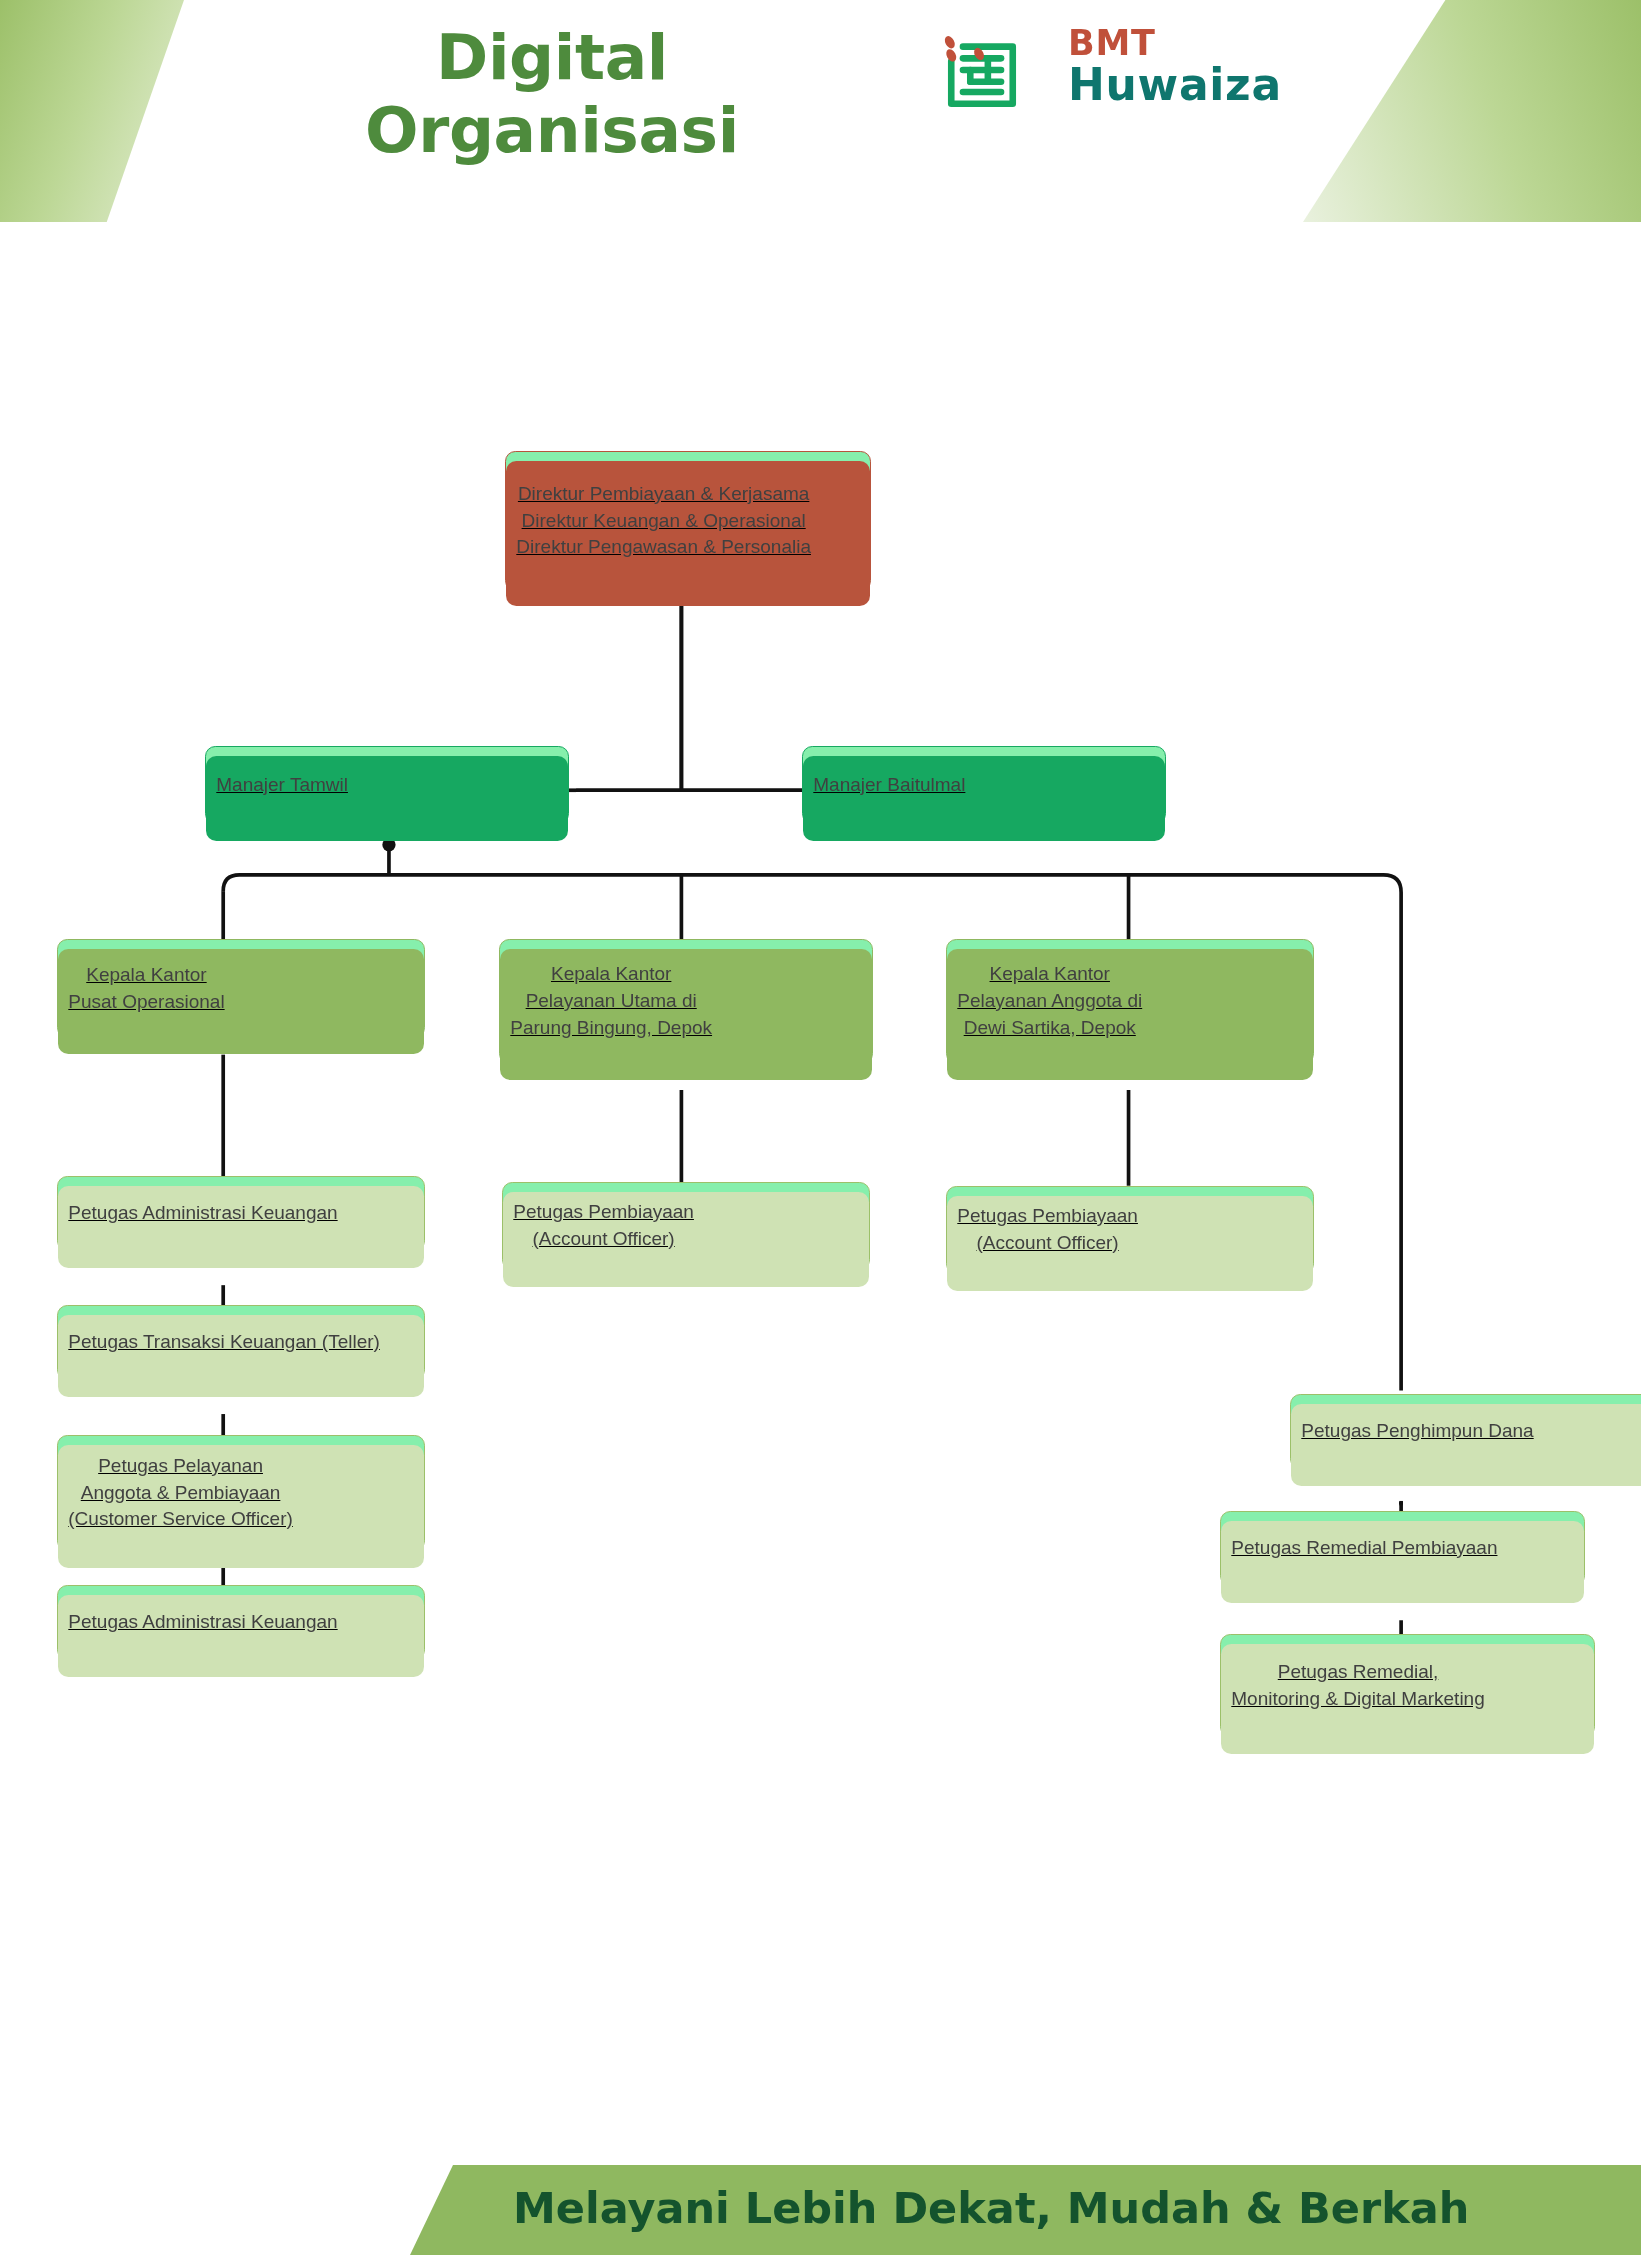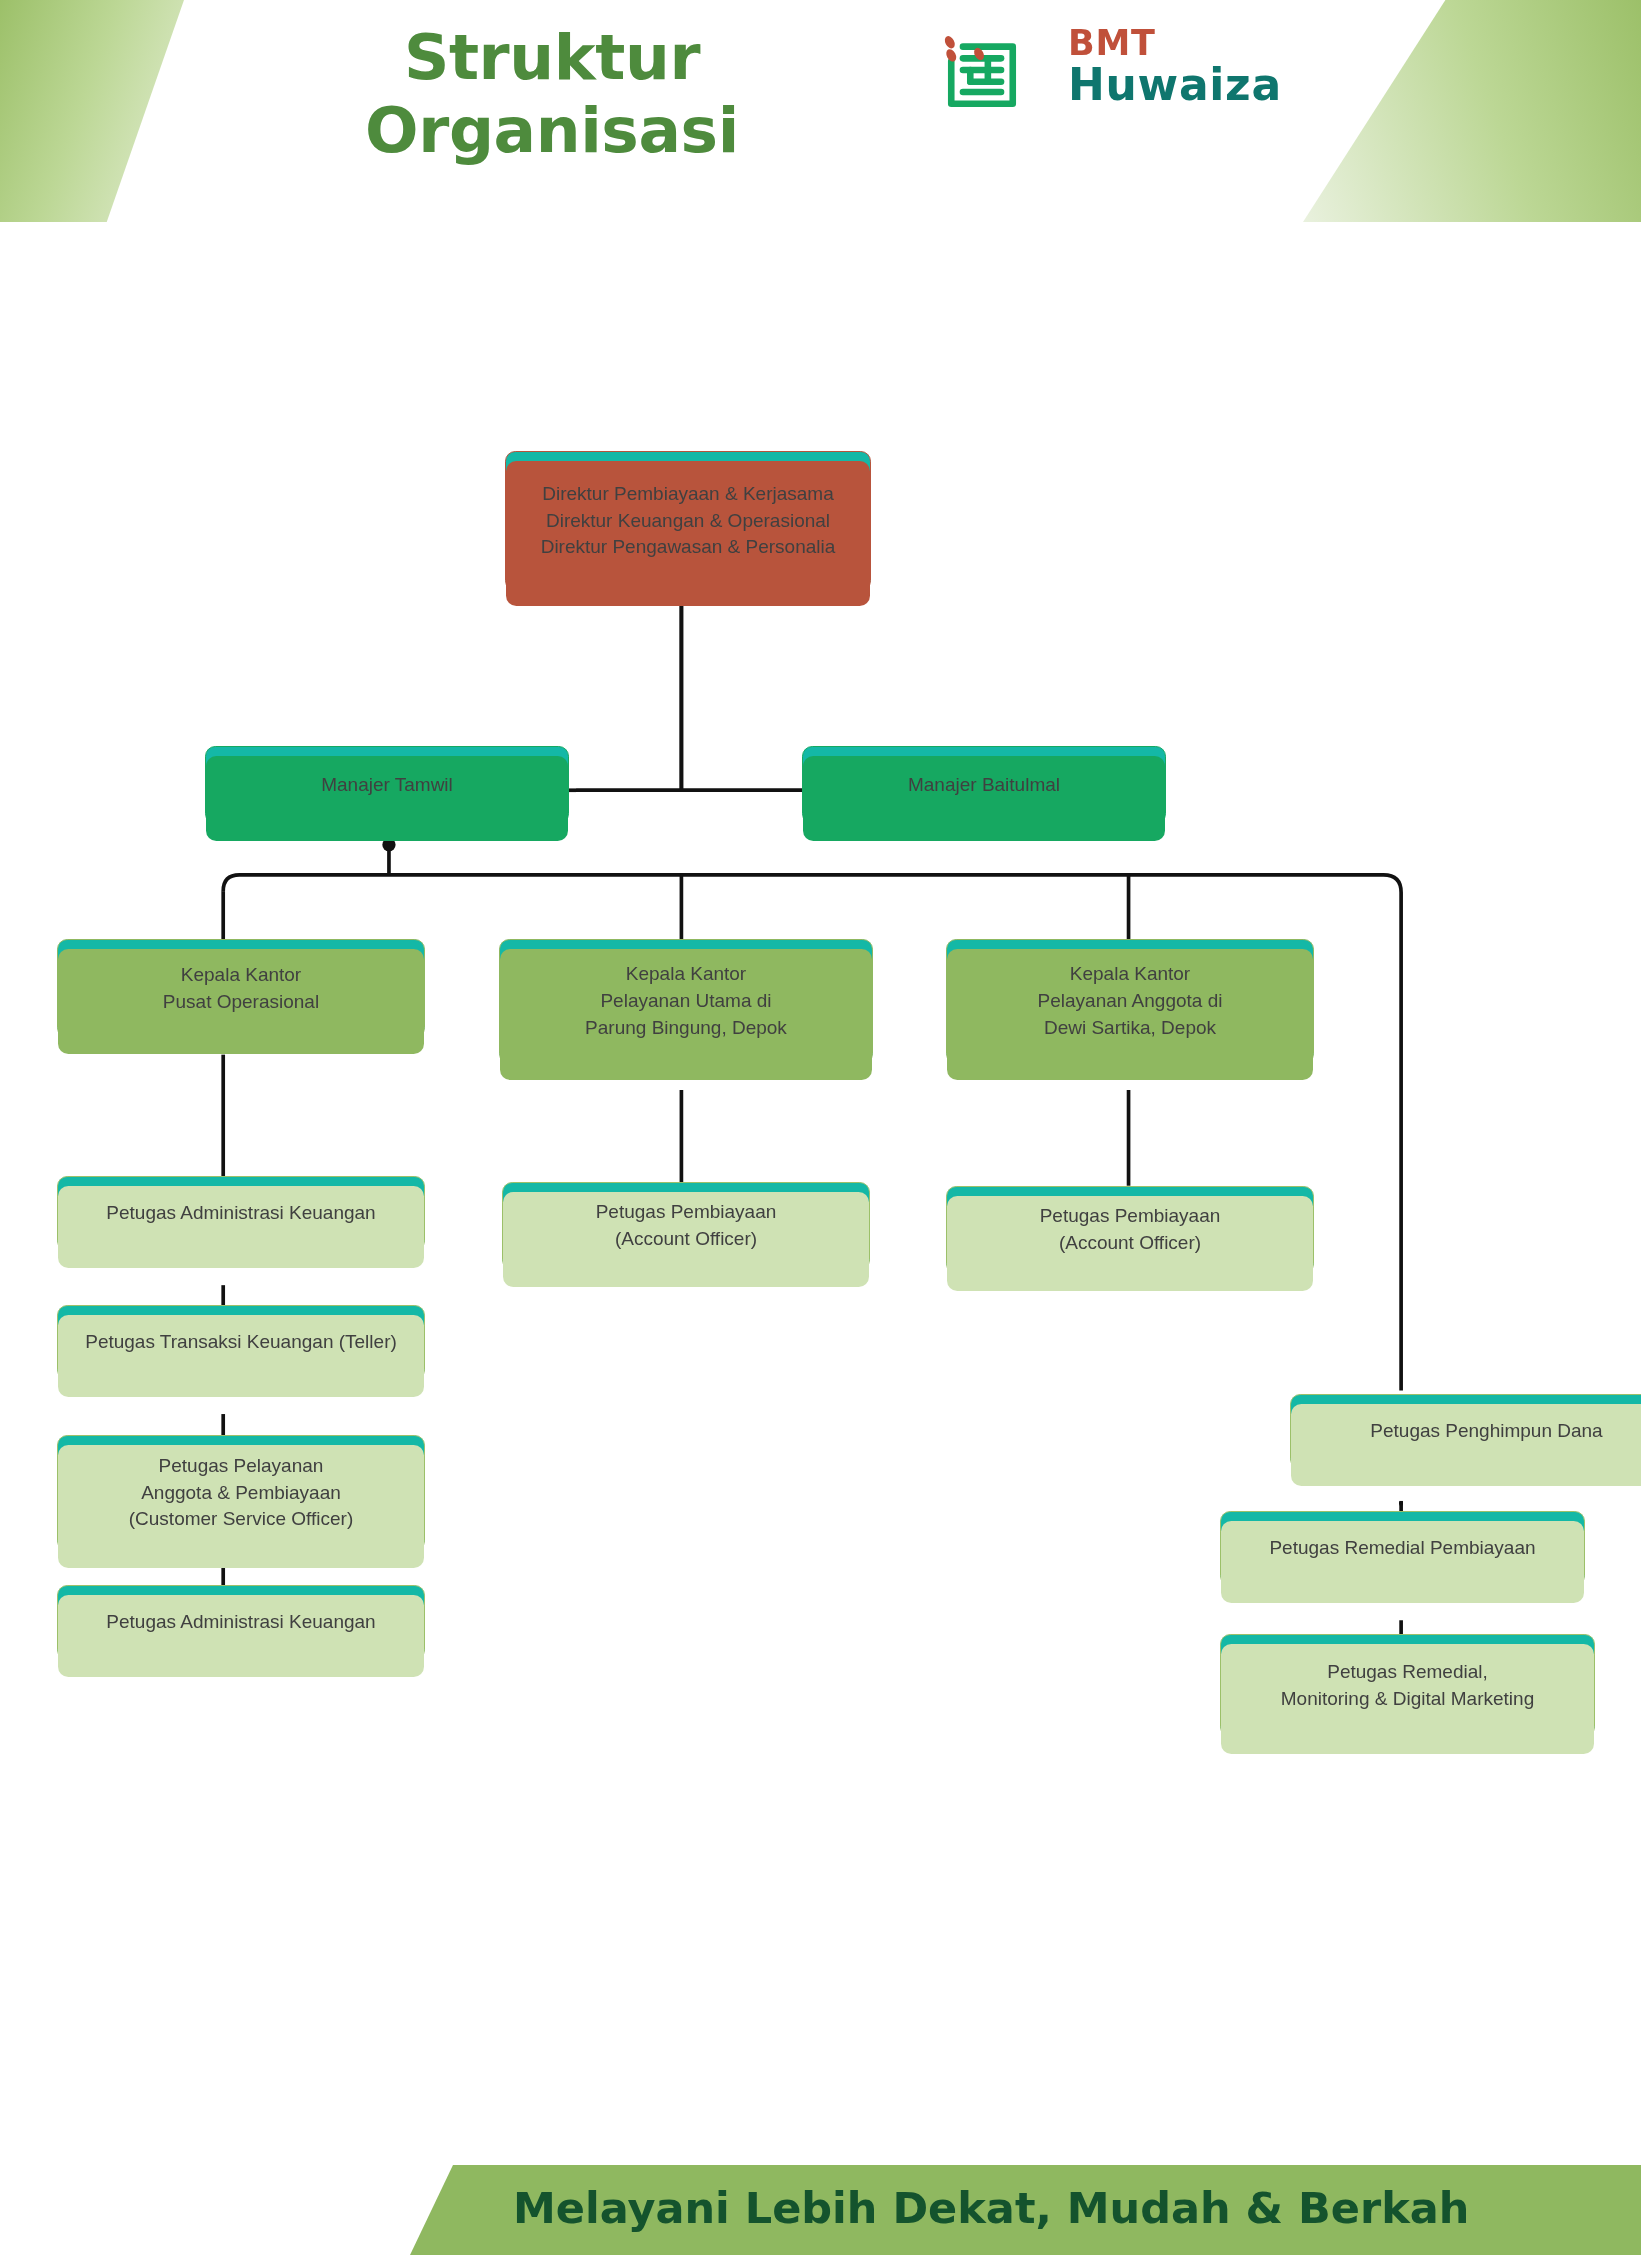--- a/index.html
+++ b/index.html
@@ -97,25 +97,25 @@
     position: absolute; left: 0; top: 0;
     width: 1642px; height: 2261px;
     pointer-events: none;
   }
 
   
   .node {
     position: absolute;
     display: flex;
     align-items: center;
-    justify-content: center;
     text-align: center;
-    background: #14b8a6;
+    background: #86efac;
     border-radius: 10.3px;
     z-index: 5;
+    text-decoration: underline;
   }
   .node .label {
     font-family: "Liberation Sans", sans-serif;
     font-size: 19px;
     line-height: 1.42;
     color: #404040;
     white-space: pre-line;
     padding: 0 10.3px;
   }
   
@@ -164,21 +164,21 @@
 <body>
 
 <div id="page">
 
   <div id="header-band">
     <div class="header-wedge-left"></div>
     <div class="header-wedge-right"></div>
   </div>
 
   <div id="header-title">
-    <div>Struktur</div>
+    <div>Digital</div>
     <div>Organisasi</div>
   </div>
 
   <div id="logo-block">
     <svg id="logo-mark" viewBox="0 0 112 112">
       <g fill="none" stroke="#16a861" stroke-width="9" stroke-linecap="round" stroke-linejoin="round">
         <path d="M14,40 L14,98 L98,98 L98,20 L30,20"></path>
         <path d="M30,36 L82,36"></path>
         <path d="M30,52 L82,52"></path>
         <path d="M40,68 L82,68"></path>

